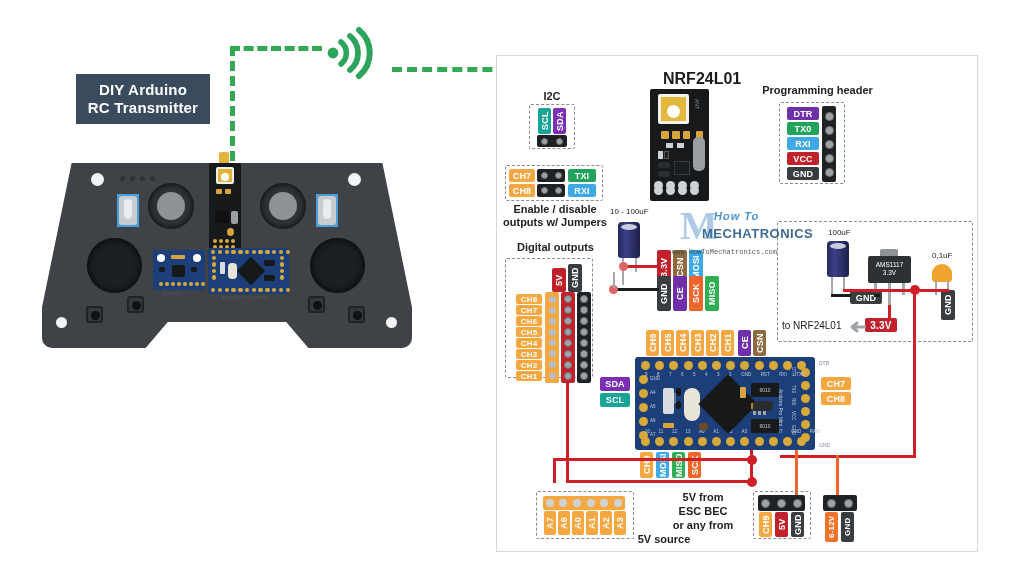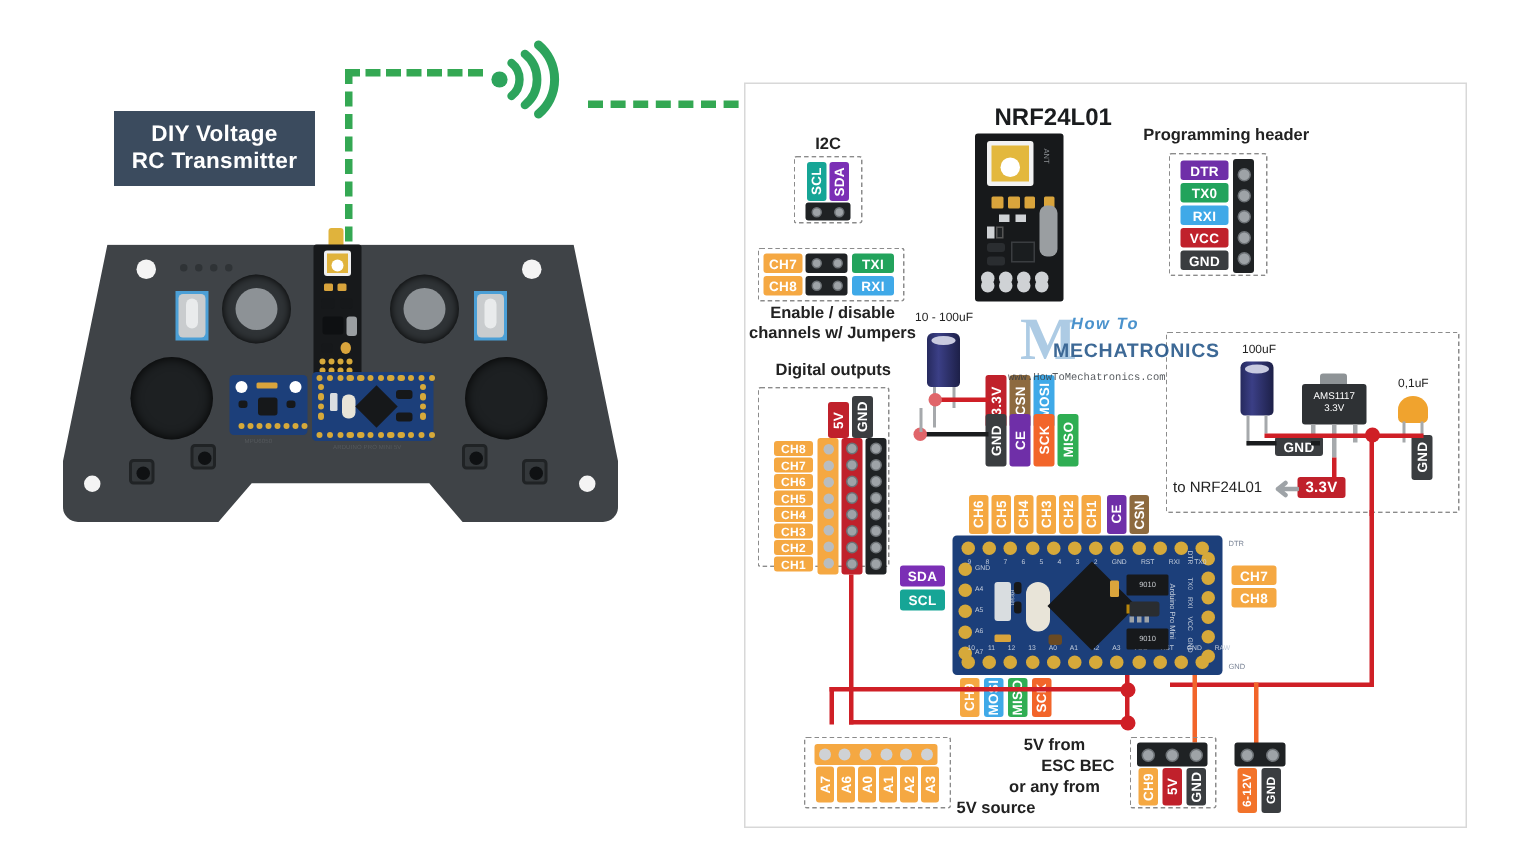--- a/index.html
+++ b/index.html
@@ -113,21 +113,21 @@
   .wm-m { color:#9fc3e0; font-weight:bold; font-size:40px; line-height:40px; font-family:"Liberation Serif",serif; }
 
   .lbl-small { font-size:8px; color:#222; }
 </style>
 </head>
 <body>
 
 <div class="stage">
 
   <div class="abs title-banner" id="tx-title">
-    <div>DIY Voltage</div>
+    <div>DIY Arduino</div>
     <div>RC Transmitter</div>
   </div>
 
   <div class="abs dash-v" style="left:230px; top:46px; height:115px;"></div>
   <div class="abs dash-h" style="left:230px; top:46px; width:92px;"></div>
   <div class="abs dash-h" style="left:392px; top:67px; width:236px;"></div>
   <div class="abs dash-h" style="left:612px; top:84px; width:56px; transform:rotate(36deg); transform-origin:left center;"></div>
 
   <div class="abs wifi">
     <svg viewBox="0 0 58 58" width="58" height="58">
@@ -298,21 +298,21 @@
     <span class="pin" style="width:7px;height:7px;"></span>
       <span class="pin" style="width:7px;height:7px;"></span>
   </div>
   <div class="abs hdr" style="left:537px; top:184px; width:28px; height:13px;">
     <span class="pin" style="width:7px;height:7px;"></span>
       <span class="pin" style="width:7px;height:7px;"></span>
   </div>
   <div class="abs chip c-green" style="left:568px; top:169px; width:28px; height:13px;">TXI</div>
   <div class="abs chip c-blue" style="left:568px; top:184px; width:28px; height:13px;">RXI</div>
   <div class="abs cap" style="left:500px; top:203px; width:110px;">Enable / disable</div>
-  <div class="abs cap" style="left:495px; top:216px; width:120px;">channels w/ Jumpers</div>
+  <div class="abs cap" style="left:495px; top:216px; width:120px;">outputs w/ Jumpers</div>
 
   <div class="abs" style="left:663px; top:70px; font-size:16px; font-weight:bold; color:#1a1c1e;">NRF24L01</div>
 
   <div class="abs pcb-black" style="left:650px; top:89px; width:59px; height:112px;">
     <div class="abs" style="left:8px; top:5px; width:31px; height:30px; background:#e3b83d; border:3px solid #f2f2f2; border-radius:2px;">
       <div style="margin:8px auto; width:13px; height:13px; background:#fff; border-radius:50%;"></div>
     </div>
     <div class="abs" style="left:44px; top:10px; color:#8b8f93; font-size:5px; writing-mode:vertical-rl;">ANT</div>
     <div class="abs chip-gold" style="left:11px; top:42px; width:8px; height:8px;"></div>
     <div class="abs chip-gold" style="left:22px; top:42px; width:8px; height:8px;"></div>
@@ -644,21 +644,21 @@
     <span style="display:block;width:8px;height:8px;background:#cfd2d5;border-radius:50%;"></span>
   </div>
   <div class="abs chip c-orange vert" style="left:544px; top:511px; width:12px; height:24px;">A7</div>
   <div class="abs chip c-orange vert" style="left:558px; top:511px; width:12px; height:24px;">A6</div>
   <div class="abs chip c-orange vert" style="left:572px; top:511px; width:12px; height:24px;">A0</div>
   <div class="abs chip c-orange vert" style="left:586px; top:511px; width:12px; height:24px;">A1</div>
   <div class="abs chip c-orange vert" style="left:600px; top:511px; width:12px; height:24px;">A2</div>
   <div class="abs chip c-orange vert" style="left:614px; top:511px; width:12px; height:24px;">A3</div>
 
   <div class="abs cap" style="left:663px; top:491px; width:80px;">5V from</div>
-  <div class="abs cap" style="left:663px; top:505px; width:80px;text-align:right;">ESC BEC</div>
+  <div class="abs cap" style="left:663px; top:505px; width:80px;">ESC BEC</div>
   <div class="abs cap" style="left:658px; top:519px; width:90px;">or any from</div>
   <div class="abs cap" style="left:624px; top:533px; width:80px;">5V source</div>
 
   <div class="abs dbox" style="left:753px; top:491px; width:58px; height:48px;"></div>
   <div class="abs hdr" style="left:758px; top:495px; width:47px; height:16px;">
     <span class="pin" style="width:9px;height:9px;"></span>
       <span class="pin" style="width:9px;height:9px;"></span>
       <span class="pin" style="width:9px;height:9px;"></span>
   </div>
   <div class="abs chip c-orange vert" style="left:759px; top:512px; width:13px; height:25px;">CH9</div>

